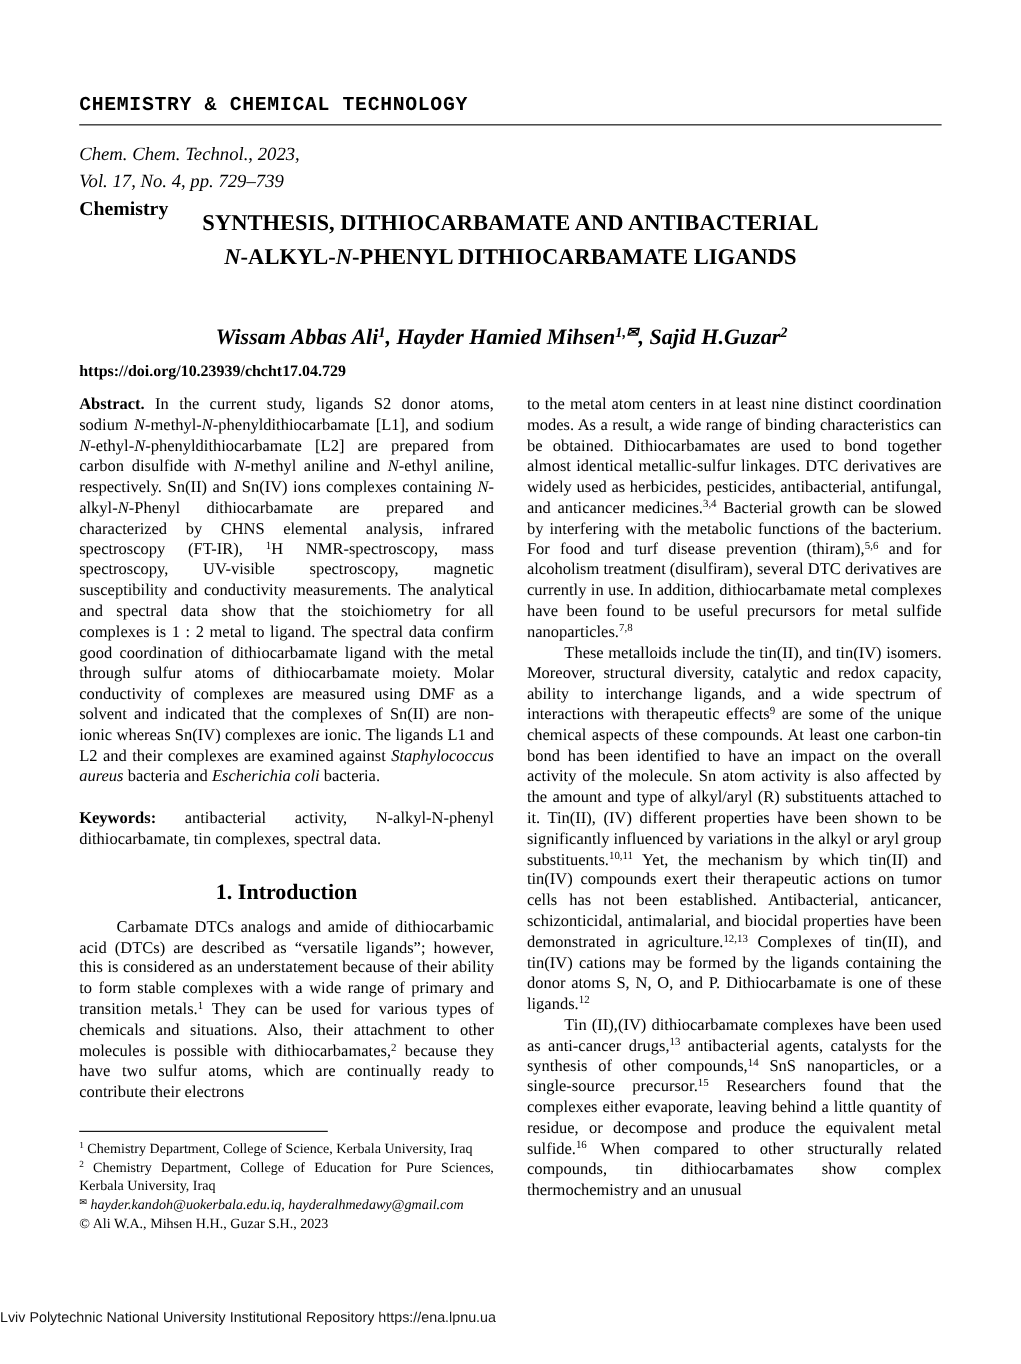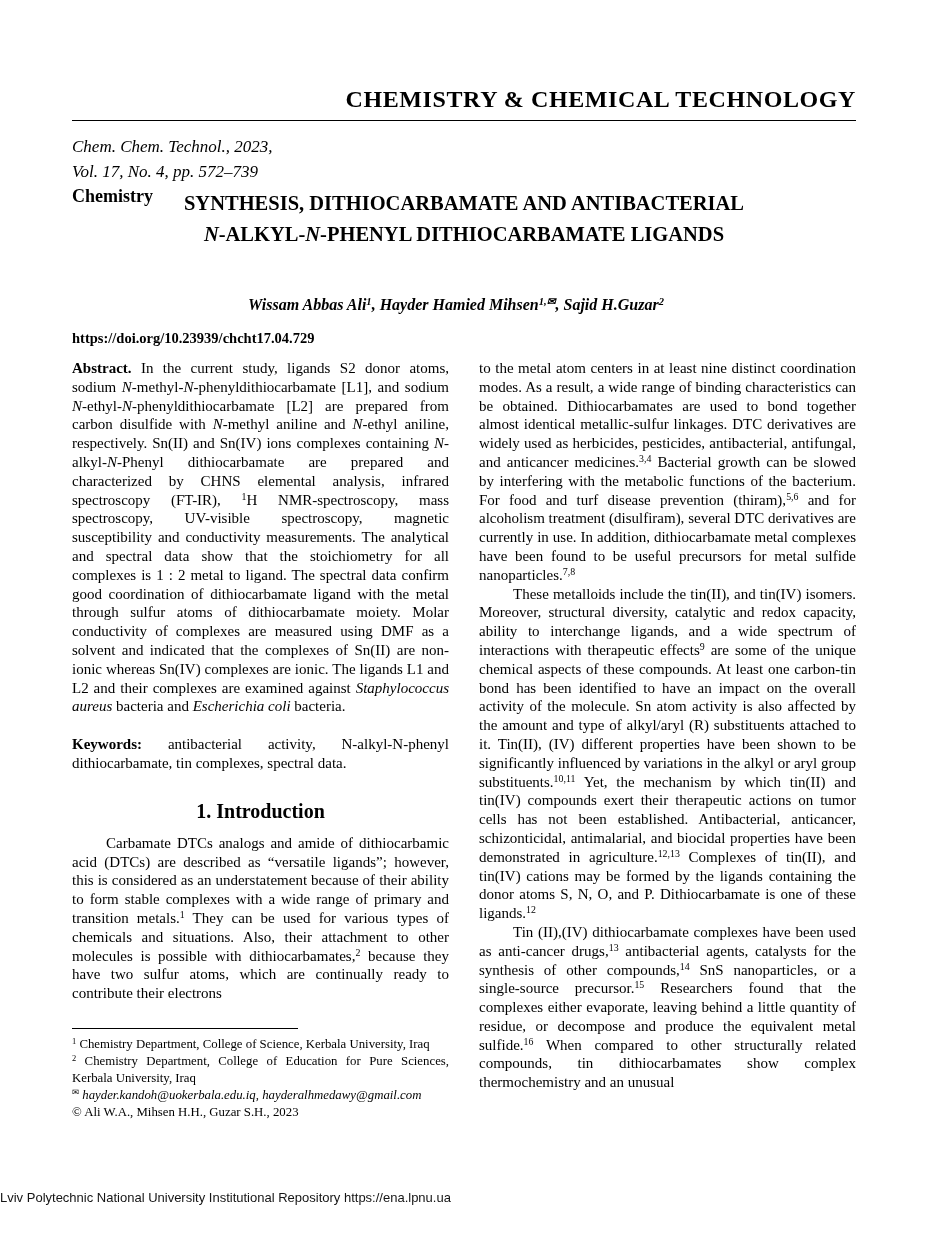--- a/index.html
+++ b/index.html
@@ -5,34 +5,34 @@
   html,body { margin:0; padding:0; background:#e8e8e8; }
   .page {
     position:relative; width:928px; height:1240px; margin:0 auto;
     background:#ffffff; color:#000;
     font-family:"Liberation Serif", serif;
     overflow:hidden;
   }
   
   .masthead { position:absolute; top:86px; left:72px; right:72px; }
   .journal-name {
-    text-align:right; font-weight:bold; font-size:24px; letter-spacing:0.6px;
+    text-align:left; font-weight:bold; font-size:18px; letter-spacing:0.6px;font-family:Liberation Mono, monospace;
   }
   .head-rule { border:none; border-top:1.7px solid #000; margin:7px 0 0 0; }
   .cite-row { display:flex; justify-content:space-between; align-items:flex-start; margin-top:13px;flex-direction:column; }
   .cite-left { font-style:italic; font-size:17px; line-height:25px; }
   .section-label { font-weight:bold; font-size:18px; line-height:25px; }
   
   .title-block {
     position:absolute; top:188px; left:60px; right:60px;
     text-align:center; font-weight:bold; font-size:20.5px; line-height:31px;
   }
   .authors {
     position:absolute; top:296px; left:56px; right:72px;
-    text-align:center; font-weight:bold; font-style:italic; font-size:16px;
+    text-align:center; font-weight:bold; font-style:italic; font-size:20px;
   }
   .doi { position:absolute; top:330px; left:72px; font-weight:bold; font-size:14.5px; }
   
   .columns {
     position:absolute; top:359px; left:72px; width:784px; height:762px;
     display:flex; gap:30px;
   }
   .col { width:377px; font-size:15px; line-height:18.8px; text-align:justify; }
   .col-left { display:flex; flex-direction:column; }
   .para { margin:0; }
@@ -62,21 +62,21 @@
 <body>
 
 <div class="page">
 
   <div class="masthead">
     <div class="journal-name">CHEMISTRY &amp; CHEMICAL TECHNOLOGY</div>
     <hr class="head-rule">
     <div class="cite-row">
       <div class="cite-left">
         <div>Chem. Chem. Technol., 2023,</div>
-        <div>Vol. 17, No. 4, pp. 572–739</div>
+        <div>Vol. 17, No. 4, pp. 729–739</div>
       </div>
       <div class="section-label">Chemistry</div>
     </div>
   </div>
 
   <div class="title-block">
     <div>SYNTHESIS, DITHIOCARBAMATE AND ANTIBACTERIAL</div>
     <div><span class="rt-i">N</span>-ALKYL-<span class="rt-i">N</span>-PHENYL DITHIOCARBAMATE LIGANDS</div>
   </div>
 

